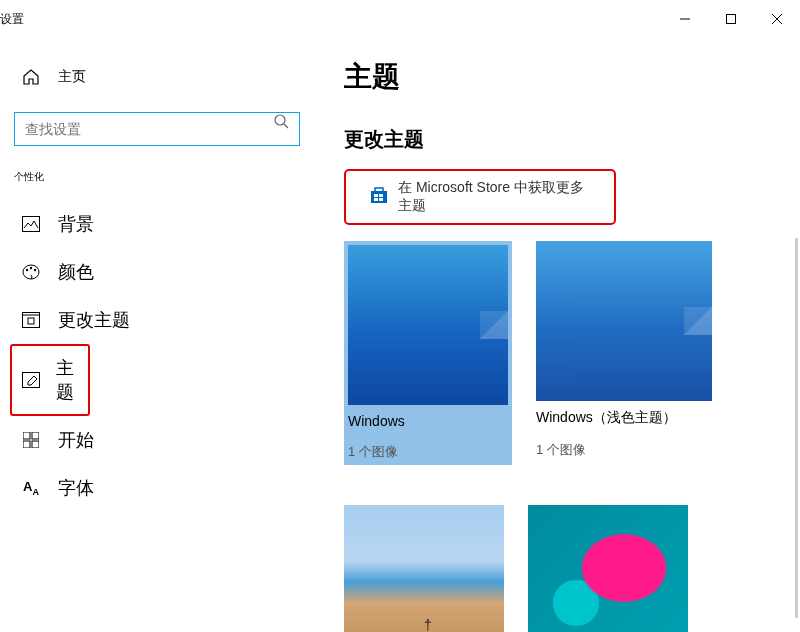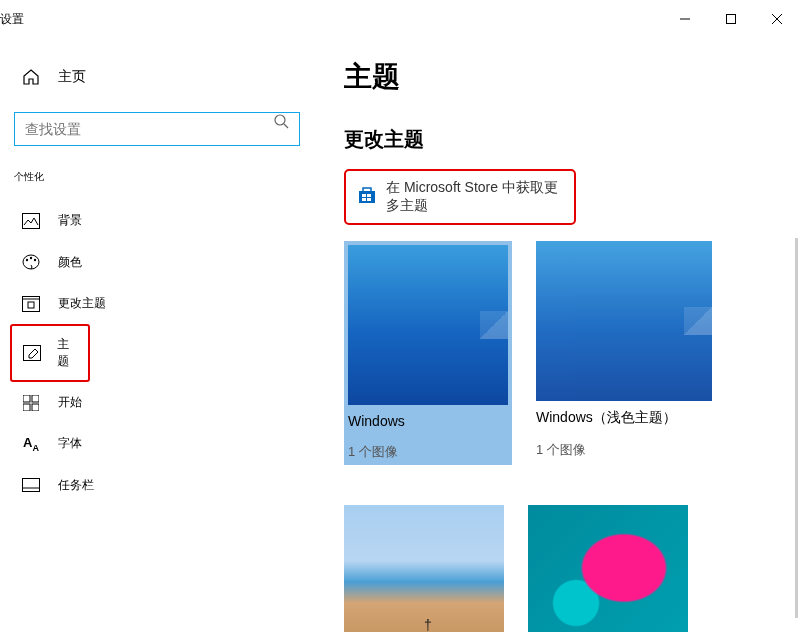--- a/index.html
+++ b/index.html
@@ -17,28 +17,28 @@
     .sidebar-home-label { font-size: 14px; }
     
     .search-box { margin: 18px 20px 20px 14px; height: 34px; border: 1px solid #0ea5e9; display: flex; padding: 0 10px; }
     .search-input { flex: 1; border: none; outline: none; font-size: 14px; color: #666; background: transparent; }
     .search-icon { width: 16px; height: 16px; }
     
     .sidebar-section-title { font-size: 10px; padding: 4px 20px 16px 14px; }
     
     .nav-item { display: flex; align-items: center; padding: 12px 20px; cursor: pointer; }
     .nav-item .icon { width: 22px; margin-right: 16px; display: flex; justify-content: center; align-items: center; }
-    .nav-item-label { font-size: 12px; }
+    .nav-item-label { font-size: 18px; }
     .nav-highlight { border: 2px solid #e30000; border-radius: 3px; margin: 0 14px 0 10px; padding: 10px 10px; width: 80px; }
     
     .main { position: absolute; left: 320px; top: 38px; width: 480px; height: 594px; padding: 20px 24px; overflow-y: auto; }
     .main-title { font-size: 28px; font-weight: 600; margin-bottom: 30px; }
     .sub-title { font-size: 20px; margin-bottom: 16px; }
     
-    .store-link { border: 2.5px solid #e30000; border-radius: 5px; padding: 8px 12px; display: flex; align-items: center; margin-bottom: 16px; width: 232px; cursor: pointer; }
+    .store-link { border: 2.5px solid #e30000; border-radius: 5px; padding: 8px 24px; display: flex; align-items: center; margin-bottom: 16px; width: 272px; cursor: pointer; }
     .store-link .icon { width: 20px; margin-right: 10px; }
     .store-link-text { font-size: 14px; color: #333; }
     
     .themes-grid { display: flex; gap: 24px; flex-wrap: wrap; }
     .theme-card { width: 176px; cursor: pointer; }
     .theme-card.selected { width: 168px; background: #91c0e8; padding: 4px; }
     .theme-thumb { width: 100%; height: 160px; background: linear-gradient(180deg, #3a9dde 0%, #1565c0 55%, #0d47a1 100%); position: relative; }
     .theme-thumb.light { opacity: 0.95; }
     .theme-thumb::after { content: ''; position: absolute; right: 0; top: 50%; transform: translateY(-50%); width: 28px; height: 28px; background: linear-gradient(135deg, rgba(255,255,255,0.12) 0%, rgba(255,255,255,0.12) 50%, rgba(255,255,255,0.25) 50%, rgba(255,255,255,0.25) 100%); }
     .theme-name { font-size: 14px; margin-top: 8px; }
@@ -149,29 +149,20 @@
         </svg>
       </span>
     <span class="nav-item-label">开始</span>
   </div>
   <div class="nav-item">
     <span class="icon">
         <span style="font-size:13px;font-weight:600">A<sub style="font-size:9px">A</sub></span>
       </span>
     <span class="nav-item-label">字体</span>
   </div>
-  <div class="nav-item">
-    <span class="icon">
-        <svg width="18" height="14" viewBox="0 0 18 14">
-          <rect x="0.5" y="0.5" width="17" height="13" stroke="#000" fill="none"></rect>
-          <line x1="0" y1="10" x2="18" y2="10" stroke="#000"></line>
-        </svg>
-      </span>
-    <span class="nav-item-label">任务栏</span>
-  </div>
 </div>
 
 <div class="main">
   <h1 class="main-title">主题</h1>
   <h2 class="sub-title">更改主题</h2>
 
   <div class="store-link">
     <span class="icon">
       <svg width="18" height="18" viewBox="0 0 18 18">
           <rect x="1" y="5" width="16" height="12" fill="#0067c0"></rect>

